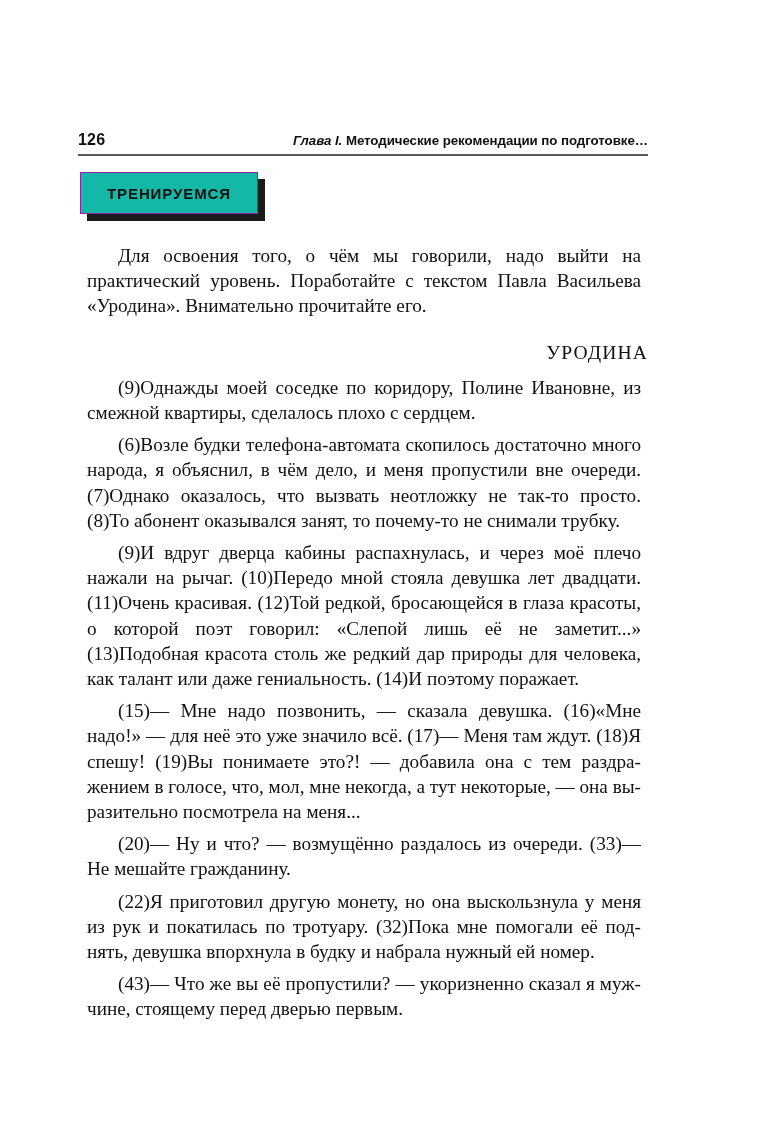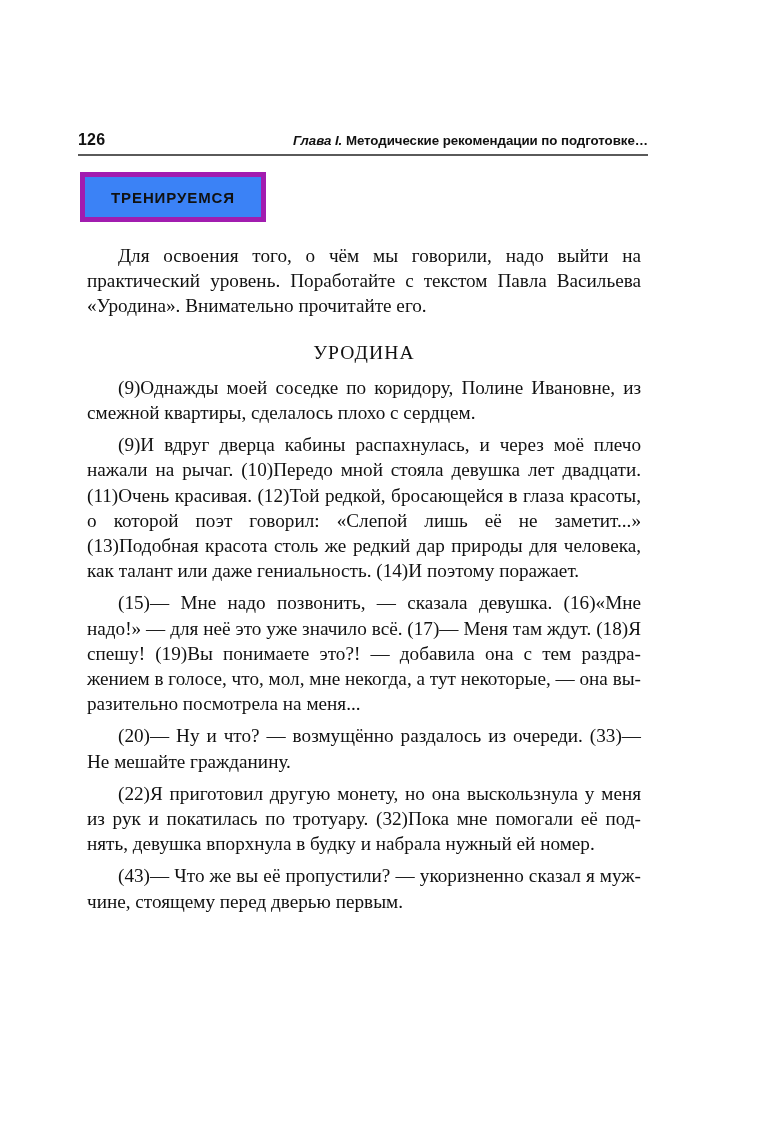--- a/index.html
+++ b/index.html
@@ -81,22 +81,22 @@
     width: 178px;
     height: 42px;
     background: #1b1b1b;
   }
   .badge-box {
     position: absolute;
     left: 0;
     top: 0;
     width: 176px;
     height: 40px;
-    background: #3b82f6;
-    border: 5px solid #a21caf;
+    background: #14b8a6;
+    border: 1px solid #a21caf;
     display: flex;
     align-items: center;
     justify-content: center;
   }
   .badge-label {
     font-family: "Liberation Sans", "DejaVu Sans", sans-serif;
     font-size: 15px;
     font-weight: bold;
     letter-spacing: 0.9px;
     color: #111111;
@@ -118,21 +118,21 @@
     text-justify: inter-word;
     text-indent: 31px;
     hyphens: manual;
     color: #111111;
   }
   h1.story-title {
     margin: 0;
     font-size: 19.6px;
     line-height: 25.2px;
     font-weight: normal;
-    text-align: center;
+    text-align: right;
     letter-spacing: 1.1px;
     color: #111111;
   }
   .gap-before-title { height: 14px; }
   .gap-after-title  { height: 3px; }
 </style>
 </head>
 <body>
 
 <div class="page">
@@ -154,20 +154,21 @@
 
     <p class="para">Для освоения того, о чём мы говорили, надо выйти на практиче­ский уровень. Поработайте с текстом Павла Васильева «Уродина». Внимательно прочитайте его.</p>
 
     <div class="gap-before-title"></div>
 
     <h1 class="story-title">УРОДИНА</h1>
 
     <div class="gap-after-title"></div>
 
     <p class="para">(9)Однажды моей соседке по коридору, Полине Ивановне, из смежной квартиры, сделалось плохо с сердцем.</p>
+    <p class="para">(6)Возле будки телефона-автомата скопилось достаточно много народа, я объяснил, в чём дело, и меня пропустили вне очереди. (7)Однако оказалось, что вызвать неотложку не так-то просто. (8)То абонент оказывался занят, то почему-то не снимали трубку.</p>
     <p class="para">(9)И вдруг дверца кабины распахнулась, и через моё плечо нажали на рычаг. (10)Передо мной стояла девушка лет двадцати. (11)Очень красивая. (12)Той редкой, бросающейся в глаза кра­соты, о которой поэт говорил: «Слепой лишь её не заметит...» (13)Подобная красота столь же редкий дар природы для человека, как талант или даже гениальность. (14)И поэтому поражает.</p>
     <p class="para">(15)— Мне надо позвонить, — сказала девушка. (16)«Мне надо!» — для неё это уже значило всё. (17)— Меня там ждут. (18)Я спешу! (19)Вы понимаете это?! — добавила она с тем раздра­жением в голосе, что, мол, мне некогда, а тут некоторые, — она вы­разительно посмотрела на меня...</p>
     <p class="para">(20)— Ну и что? — возмущённо раздалось из очереди. (33)— Не мешайте гражданину.</p>
     <p class="para">(22)Я приготовил другую монету, но она выскользнула у меня из рук и покатилась по тротуару. (32)Пока мне помогали её под­нять, девушка впорхнула в будку и набрала нужный ей номер.</p>
     <p class="para">(43)— Что же вы её пропустили? — укоризненно сказал я муж­чине, стоящему перед дверью первым.</p>
 
   </div>
 
 </div>
 

